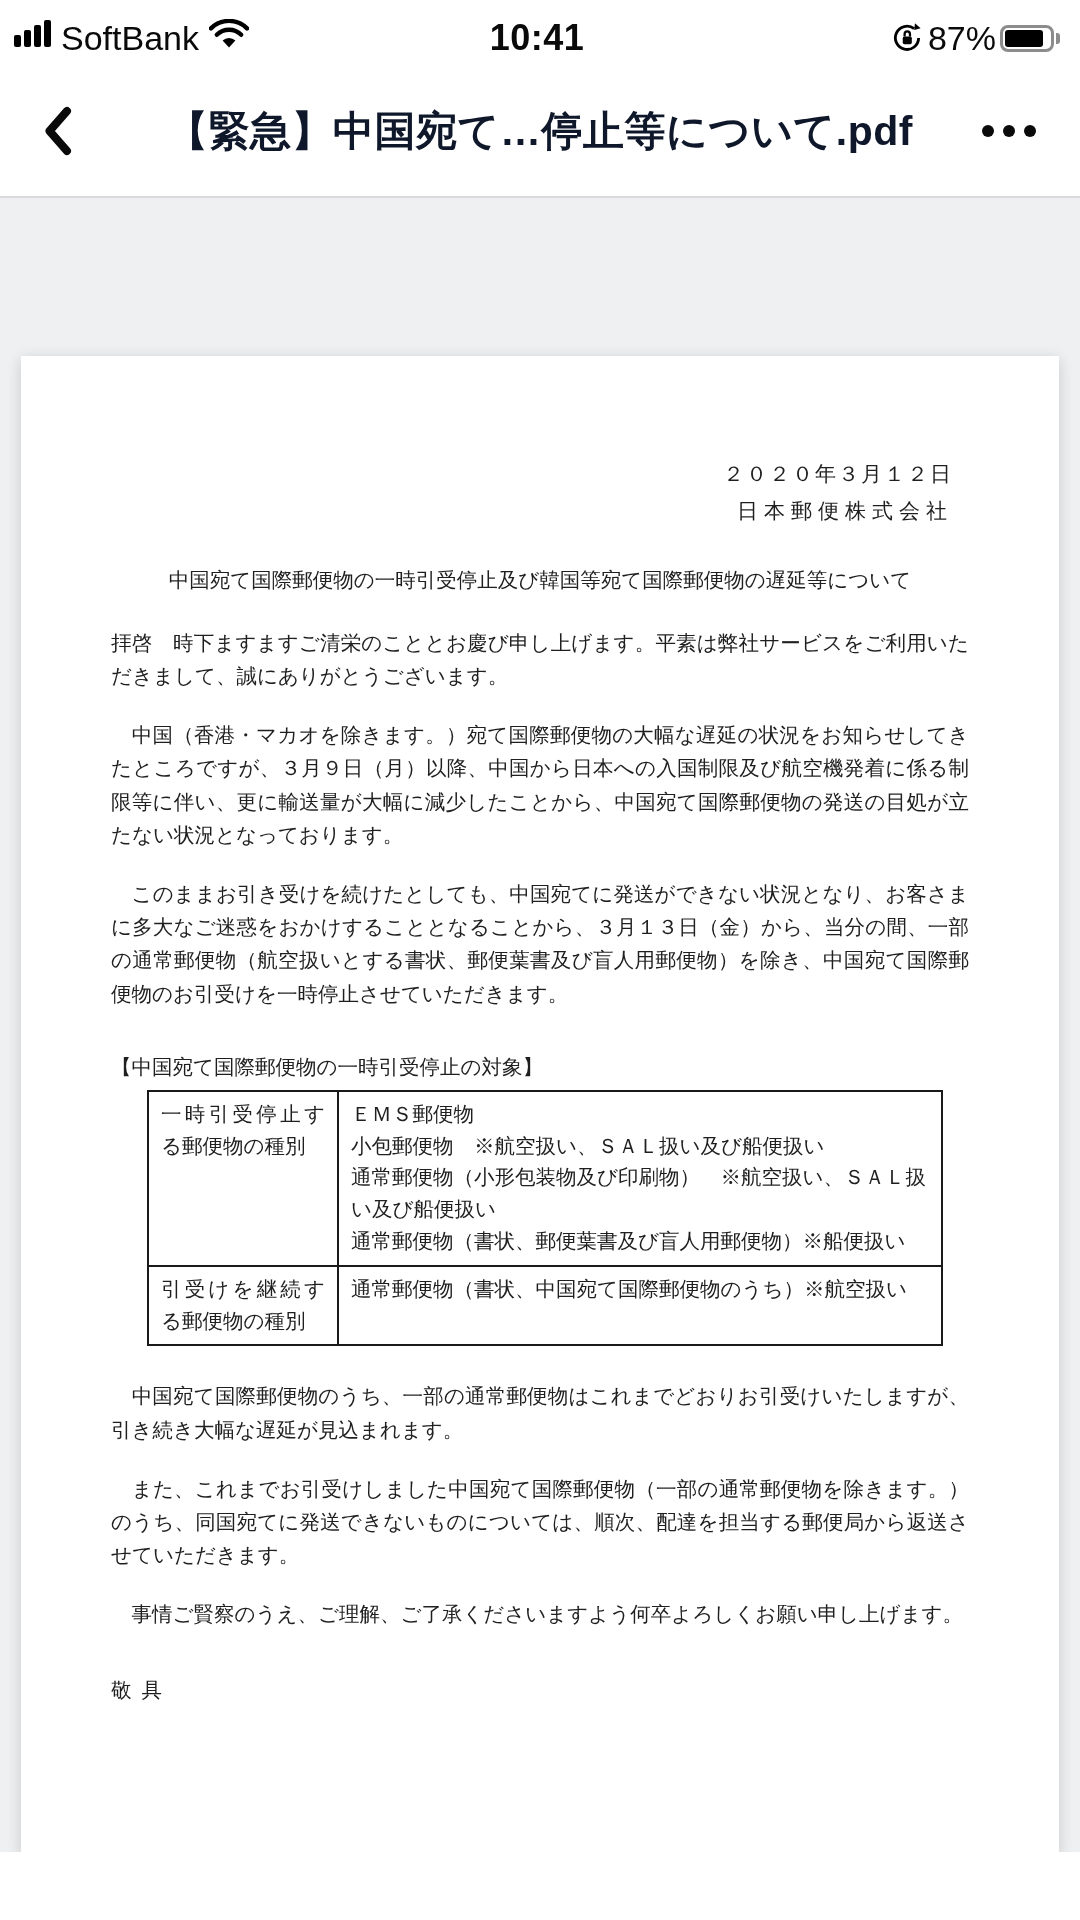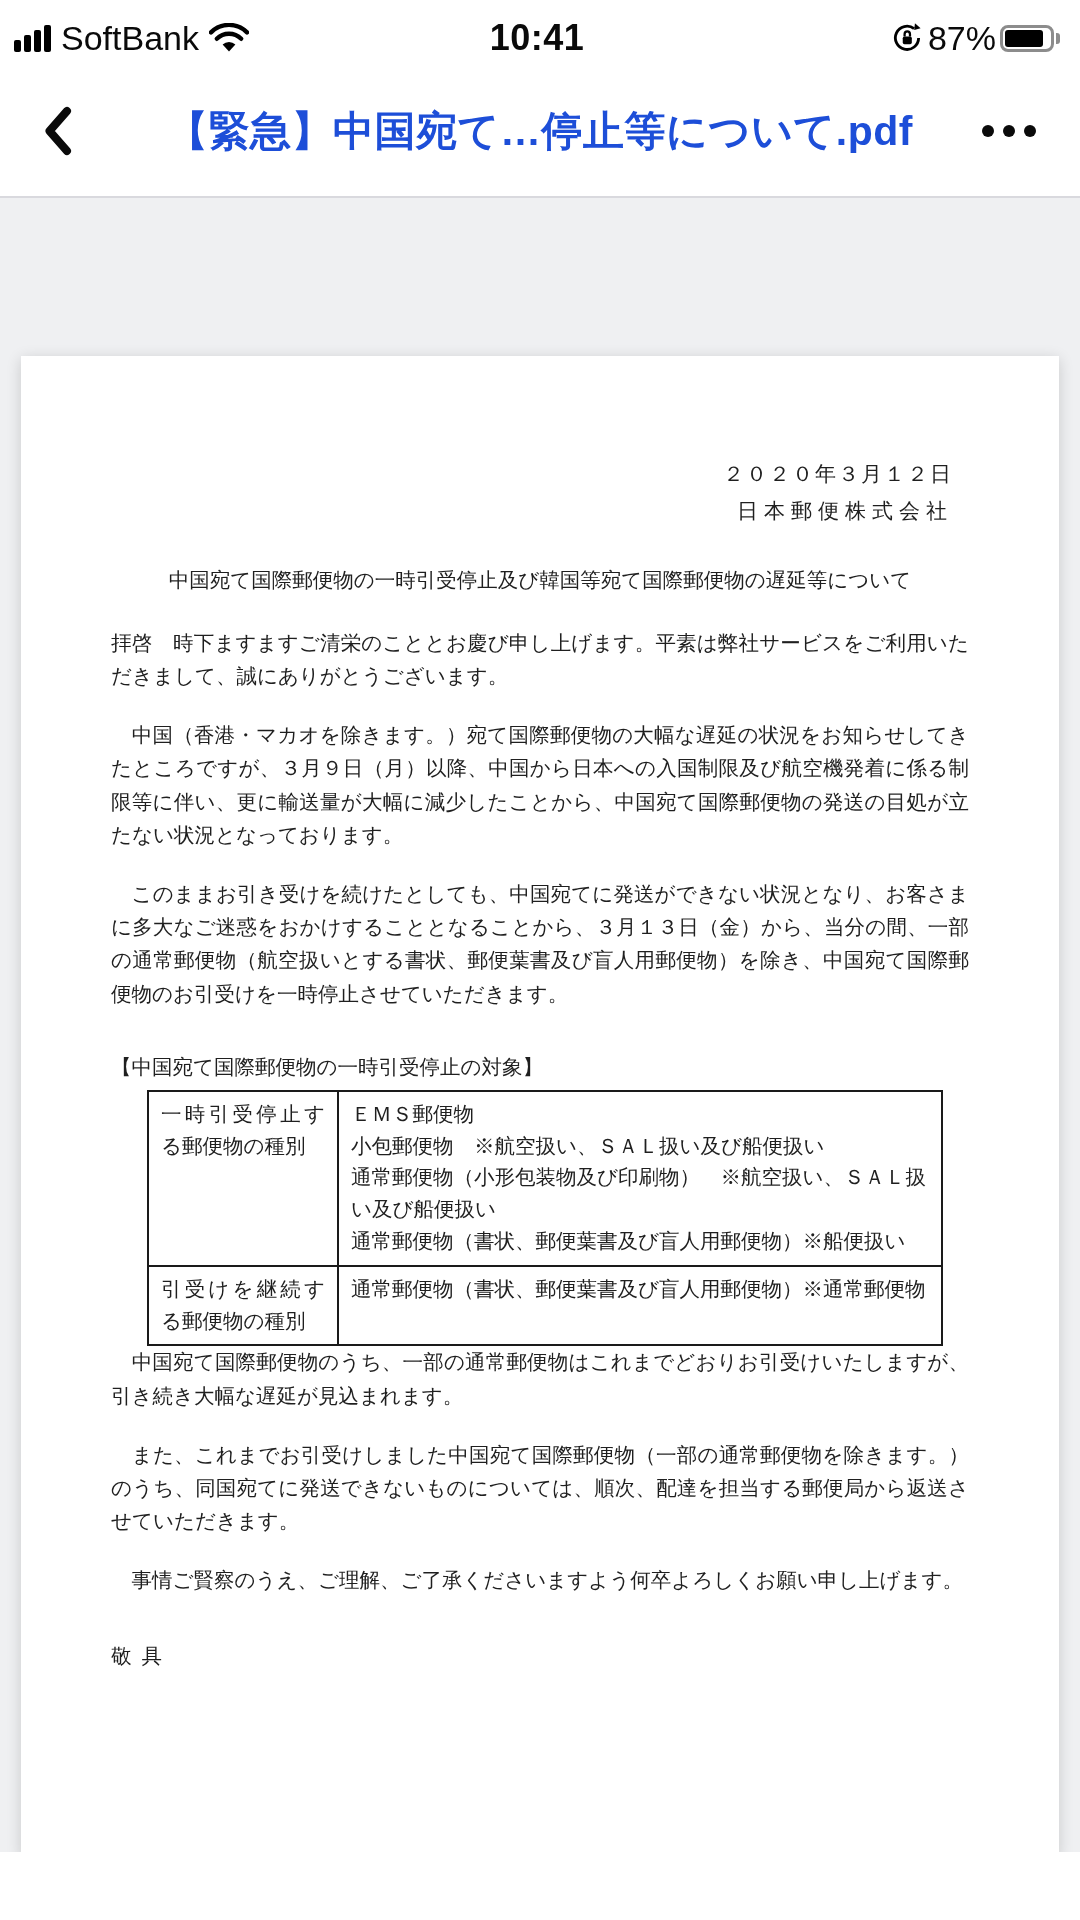--- a/index.html
+++ b/index.html
@@ -4,21 +4,21 @@
 <style>
   * { margin: 0; padding: 0; box-sizing: border-box; }
   html, body { width: 1080px; height: 1920px; overflow: hidden; background: #fff; }
   body { font-family: "Liberation Sans", sans-serif; color: #0a0a0a; }
 
   
   .status-bar {
     height: 66px; display: flex; align-items: center;
     padding: 10px 20px 0 14px; background: #fff;
   }
-  .sb-left { flex: 1; display: flex; align-items: center; }
+  .sb-left { flex: 1; display: flex; }
   .signal { display: inline-flex; align-items: flex-end; gap: 3px; height: 28px; margin-right: 10px; }
   .signal i { display: block; width: 7px; background: #000; border-radius: 2px; }
   .sbar1 { height: 12px; } .sbar2 { height: 17px; } .sbar3 { height: 22px; } .sbar4 { height: 27px; }
   .carrier { font-size: 34px; font-weight: 500; margin-right: 10px; }
   .sb-time { font-size: 36px; font-weight: 700; letter-spacing: .5px; }
   .sb-right { flex: 1; display: flex; align-items: center; justify-content: flex-end; gap: 4px; }
   .pct { font-size: 34px; font-weight: 500; }
   .battery { display: inline-flex; align-items: center; }
   .battery-body { width: 54px; height: 27px; border: 3px solid rgba(0,0,0,.45); border-radius: 8px; padding: 2px; }
   .battery-fill { display: block; height: 100%; background: #000; border-radius: 3px; width: 87%; }
@@ -27,40 +27,40 @@
   
   .nav-bar {
     position: relative; height: 132px; background: #fff;
     border-bottom: 2px solid #d9d9de;
     display: flex; align-items: center; justify-content: space-between;
     padding: 0 34px;
   }
   .back-btn, .more-btn { background: none; border: none; cursor: pointer; padding: 8px; display: flex; align-items: center; }
   .nav-title {
     position: absolute; left: 50%; transform: translateX(-50%);
-    font-size: 41px; font-weight: 700; color: #1d4ed8; white-space: nowrap; letter-spacing: .5px;
+    font-size: 41px; font-weight: 700; color: #0f172a; white-space: nowrap; letter-spacing: .5px;
   }
 
   
   .pdf-viewport {
     height: 1654px; background: #eff0f2; padding-top: 158px; overflow: hidden;
   }
   .pdf-page {
     width: 1038px; min-height: 1500px; margin: 0 auto; background: #fff;
     box-shadow: 0 3px 14px rgba(0,0,0,.16);
     padding: 100px 90px 80px;
     font-family: "Liberation Serif", "DejaVu Serif", serif;
     color: #1f1f1f; font-size: 20.5px; line-height: 1.62;
   }
   .doc-meta { text-align: right; padding-right: 16px; font-size: 21px; line-height: 1.75; }
   .doc-date { letter-spacing: 2px; }
   .doc-sender { letter-spacing: 6px; }
   .doc-title { font-size: 20.5px; font-weight: 400; text-align: center; margin: 34px 0 30px; }
   .doc-p { margin-bottom: 26px; text-align: justify; }
-  .after-table { }
+  .after-table { margin-top: 34px; }
   .table-caption { margin: 40px 0 6px; }
   .doc-table {
     border-collapse: collapse; table-layout: fixed;
     width: 796px; margin-left: 36px; padding-left: 28px;
   }
   .doc-table td {
     border: 2px solid #1a1a1a; vertical-align: top;
     padding: 7px 12px; font-size: 20.5px; line-height: 1.55;
   }
   .doc-table td.cat { width: 190px; text-align: justify; }
@@ -143,21 +143,21 @@
             <td>
               <div>ＥＭＳ郵便物</div>
               <div>小包郵便物　※航空扱い、ＳＡＬ扱い及び船便扱い</div>
               <div>通常郵便物（小形包装物及び印刷物）　※航空扱い、ＳＡＬ扱い及び船便扱い</div>
               <div>通常郵便物（書状、郵便葉書及び盲人用郵便物）※船便扱い</div>
             </td>
           </tr>
           <tr>
             <td class="cat">引受けを継続する郵便物の種別</td>
             <td>
-              <div>通常郵便物（書状、郵便葉書及び盲人用郵便物）※通常郵便物</div>
+              <div>通常郵便物（書状、中国宛て国際郵便物のうち）※航空扱い</div>
             </td>
           </tr>
         </tbody>
       </table>
 
       <p class="doc-p after-table">　中国宛て国際郵便物のうち、一部の通常郵便物はこれまでどおりお引受けいたしますが、引き続き大幅な遅延が見込まれます。</p>
       <p class="doc-p">　また、これまでお引受けしました中国宛て国際郵便物（一部の通常郵便物を除きます。）のうち、同国宛てに発送できないものについては、順次、配達を担当する郵便局から返送させていただきます。</p>
       <p class="doc-p">　事情ご賢察のうえ、ご理解、ご了承くださいますよう何卒よろしくお願い申し上げます。</p>
 
       <div class="doc-closing">敬具</div>

